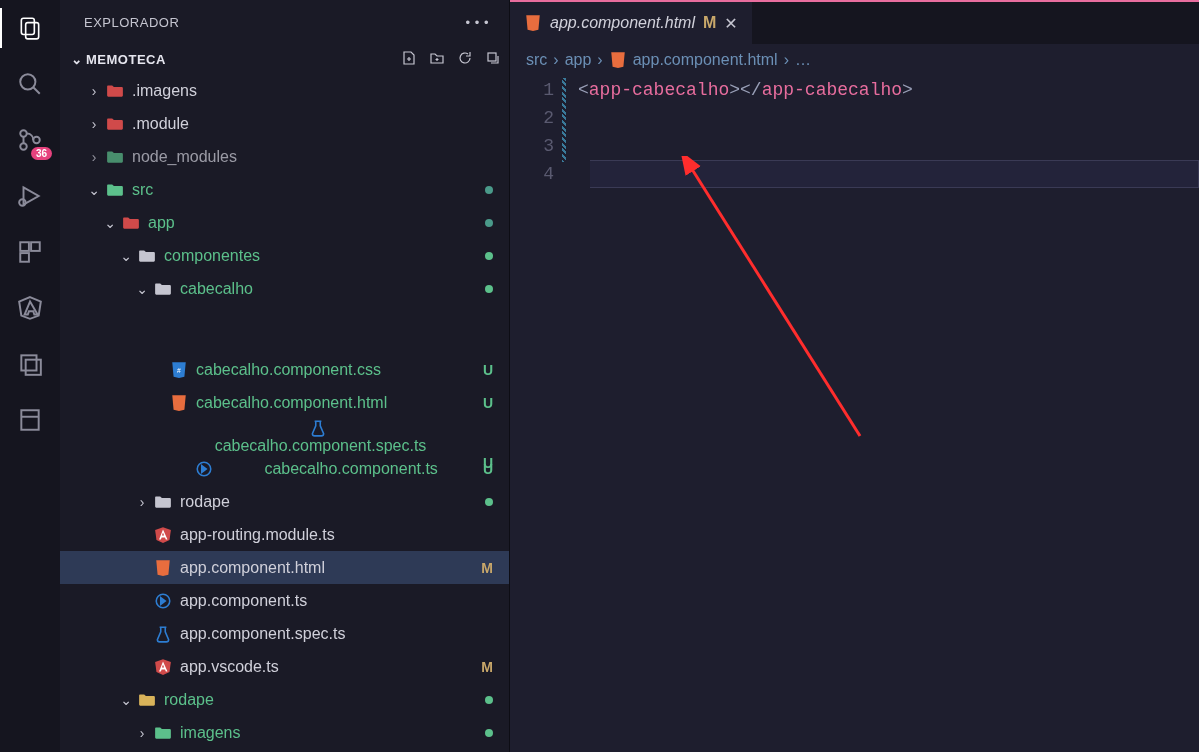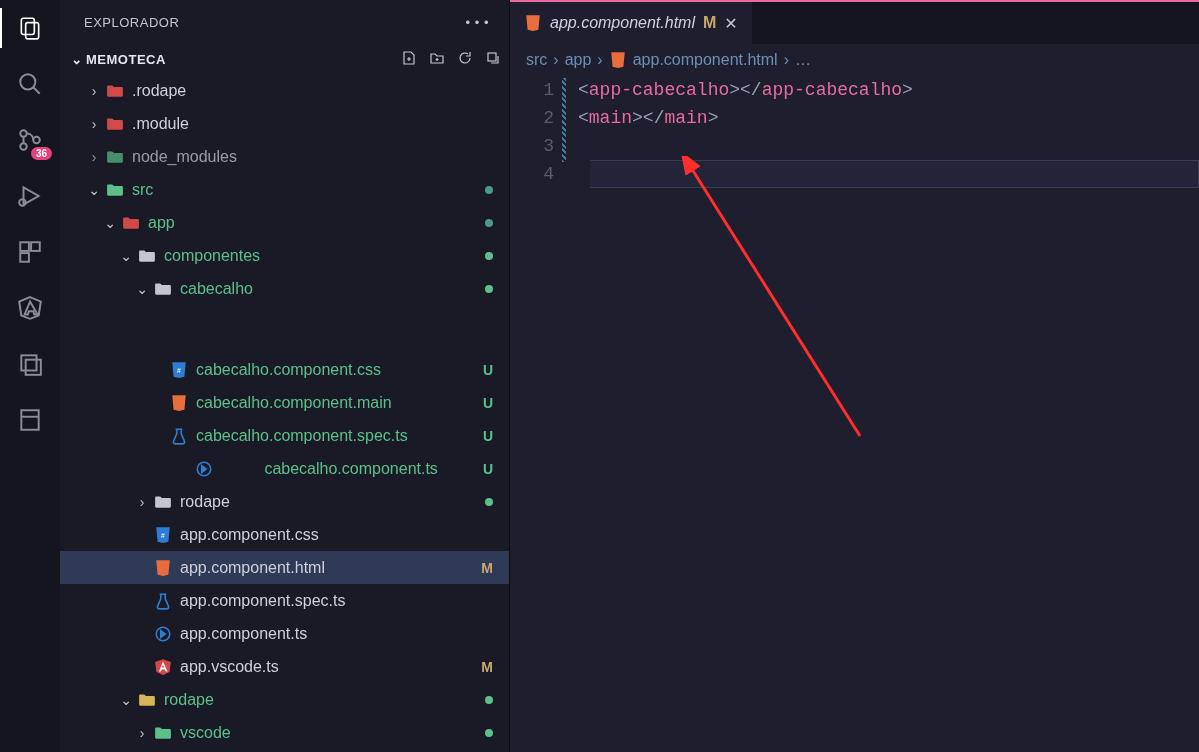--- a/index.html
+++ b/index.html
@@ -307,21 +307,21 @@
     </div>
   </div>
   <div class="tree" id="tree">
       <div class="tree-item" style="padding-left: 24px;">
         <span class="chev">›</span>
         <span class="icon folder-red">
           <svg width="18" height="18" viewBox="0 0 16 16" fill="currentColor">
             <path d="M1.5 3h4l1.5 1.5H14a1 1 0 0 1 1 1V12a1 1 0 0 1-1 1H2a1 1 0 0 1-1-1V4a1 1 0 0 1 .5-1z"></path>
           </svg>
         </span>
-        <span>.rodape</span>
+        <span>.imagens</span>
       </div>
       <div class="tree-item" style="padding-left: 24px;">
         <span class="chev">›</span>
         <span class="icon folder-red">
           <svg width="18" height="18" viewBox="0 0 16 16" fill="currentColor">
             <path d="M1.5 3h4l1.5 1.5H14a1 1 0 0 1 1 1V12a1 1 0 0 1-1 1H2a1 1 0 0 1-1-1V4a1 1 0 0 1 .5-1z"></path>
           </svg>
         </span>
         <span>.module</span>
       </div>
@@ -385,24 +385,24 @@
         <span>cabecalho.component.css</span>
         <span class="status u">U</span>
       </div>
       <div class="tree-item green" style="padding-left: 88px;">
         <span class="chev"></span>
         <span class="icon file-html">
           <svg width="18" height="18" viewBox="0 0 16 16">
             <path fill="currentColor" d="M2 1l1.2 13L8 15l4.8-1L14 1H2z"></path>
           </svg>
         </span>
-        <span>cabecalho.component.main</span>
+        <span>cabecalho.component.html</span>
         <span class="status u">U</span>
       </div>
-      <div class="tree-item green" style="padding-left: 88px;">
+      <div class="tree-item green" style="padding-left: 88px; flex-direction: column;">
         <span class="chev"></span>
         <span class="icon file-ts">
           <svg width="18" height="18" viewBox="0 0 16 16" fill="none" stroke="currentColor" stroke-width="1.4">
             <path d="M6 2v4L3 13a2 2 0 0 0 2 2h6a2 2 0 0 0 2-2L10 6V2"></path>
             <path d="M5 2h6"></path>
           </svg>
         </span>
         <span>cabecalho.component.spec.ts</span>
         <span class="status u">U</span>
       </div>
@@ -422,60 +422,60 @@
         <span class="icon folder-icon">
           <svg width="18" height="18" viewBox="0 0 16 16" fill="currentColor">
             <path d="M1.5 3h4l1.5 1.5H14a1 1 0 0 1 1 1V12a1 1 0 0 1-1 1H2a1 1 0 0 1-1-1V4a1 1 0 0 1 .5-1z"></path>
           </svg>
         </span>
         <span>rodape</span>
         <span class="dot green"></span>
       </div>
       <div class="tree-item" style="padding-left: 72px;">
         <span class="chev"></span>
-        <span class="icon file-css">
+        <span class="icon file-angular">
           <svg width="18" height="18" viewBox="0 0 16 16">
-            <path fill="currentColor" d="M2 1l1.2 13L8 15l4.8-1L14 1H2z"></path>
-            <text x="8" y="11" font-size="6" text-anchor="middle" fill="#fff">#</text>
-          </svg>
-        </span>
-        <span>app.component.css</span>
+            <path fill="currentColor" d="M8 1l7 2.5-1.2 9L8 15l-5.8-2.5L1 3.5 8 1z"></path>
+            <path fill="#fff" d="M8 3L4.5 12h1.6l.7-1.8h3l.7 1.8H12L8 3zm0 2.8l1 2.6H7l1-2.6z"></path>
+          </svg>
+        </span>
+        <span>app-routing.module.ts</span>
       </div>
       <div class="tree-item selected" style="padding-left: 72px;">
         <span class="chev"></span>
         <span class="icon file-html">
           <svg width="18" height="18" viewBox="0 0 16 16">
             <path fill="currentColor" d="M2 1l1.2 13L8 15l4.8-1L14 1H2z"></path>
           </svg>
         </span>
         <span>app.component.html</span>
         <span class="status m">M</span>
+      </div>
+      <div class="tree-item" style="padding-left: 72px;">
+        <span class="chev"></span>
+        <span class="icon file-ts">
+          <svg width="18" height="18" viewBox="0 0 16 16" fill="none" stroke="currentColor" stroke-width="1.4">
+            <circle cx="8" cy="8" r="6"></circle>
+            <path d="M6 5l4 3-4 3z" fill="currentColor"></path>
+          </svg>
+        </span>
+        <span>app.component.ts</span>
       </div>
       <div class="tree-item" style="padding-left: 72px;">
         <span class="chev"></span>
         <span class="icon file-ts">
           <svg width="18" height="18" viewBox="0 0 16 16" fill="none" stroke="currentColor" stroke-width="1.4">
             <path d="M6 2v4L3 13a2 2 0 0 0 2 2h6a2 2 0 0 0 2-2L10 6V2"></path>
             <path d="M5 2h6"></path>
           </svg>
         </span>
         <span>app.component.spec.ts</span>
       </div>
       <div class="tree-item" style="padding-left: 72px;">
         <span class="chev"></span>
-        <span class="icon file-ts">
-          <svg width="18" height="18" viewBox="0 0 16 16" fill="none" stroke="currentColor" stroke-width="1.4">
-            <circle cx="8" cy="8" r="6"></circle>
-            <path d="M6 5l4 3-4 3z" fill="currentColor"></path>
-          </svg>
-        </span>
-        <span>app.component.ts</span>
-      </div>
-      <div class="tree-item" style="padding-left: 72px;">
-        <span class="chev"></span>
         <span class="icon file-angular">
           <svg width="18" height="18" viewBox="0 0 16 16">
             <path fill="currentColor" d="M8 1l7 2.5-1.2 9L8 15l-5.8-2.5L1 3.5 8 1z"></path>
             <path fill="#fff" d="M8 3L4.5 12h1.6l.7-1.8h3l.7 1.8H12L8 3zm0 2.8l1 2.6H7l1-2.6z"></path>
           </svg>
         </span>
         <span>app.vscode.ts</span>
         <span class="status m">M</span>
       </div>
       <div class="tree-item green" style="padding-left: 56px;">
@@ -488,21 +488,21 @@
         <span>rodape</span>
         <span class="dot green"></span>
       </div>
       <div class="tree-item green" style="padding-left: 72px;">
         <span class="chev">›</span>
         <span class="icon folder-green">
           <svg width="18" height="18" viewBox="0 0 16 16" fill="currentColor">
             <path d="M1.5 3h4l1.5 1.5H14a1 1 0 0 1 1 1V12a1 1 0 0 1-1 1H2a1 1 0 0 1-1-1V4a1 1 0 0 1 .5-1z"></path>
           </svg>
         </span>
-        <span>vscode</span>
+        <span>imagens</span>
         <span class="dot green"></span>
       </div>
     </div>
 </div>
 
 <div class="editor">
   <div class="tabs">
     <div class="tab">
       <span class="icon file-html">
           <svg width="16" height="16" viewBox="0 0 16 16">
@@ -532,21 +532,20 @@
     <div class="current-line-bg" style="top:84px"></div>
     <div class="gutter" id="gutter">
         <div>1</div>
         <div>2</div>
         <div>3</div>
         <div>4</div>
       </div>
     <div class="gutter-mod" style="height:84px"></div>
     <div class="code-lines" id="codelines">
         <div class="code-line"><span class="punct">&lt;</span><span class="tag">app-cabecalho</span><span class="punct">&gt;&lt;/</span><span class="tag">app-cabecalho</span><span class="punct">&gt;</span></div>
-        <div class="code-line"><span class="punct">&lt;</span><span class="tag">main</span><span class="punct">&gt;&lt;/</span><span class="tag">main</span><span class="punct">&gt;</span></div>
         <div class="code-line">&nbsp;</div>
       </div>
     <svg class="arrow" width="200" height="300">
       <defs>
           <marker id="ah" markerWidth="10" markerHeight="10" refX="2" refY="3" orient="auto">
             <path d="M0,0 L0,6 L8,3 z" fill="#ff2d2d"></path>
           </marker>
         </defs>
       <line x1="180" y1="280" x2="10" y2="10" stroke="#ff2d2d" stroke-width="3" marker-end="url(#ah)"></line>
     </svg>

